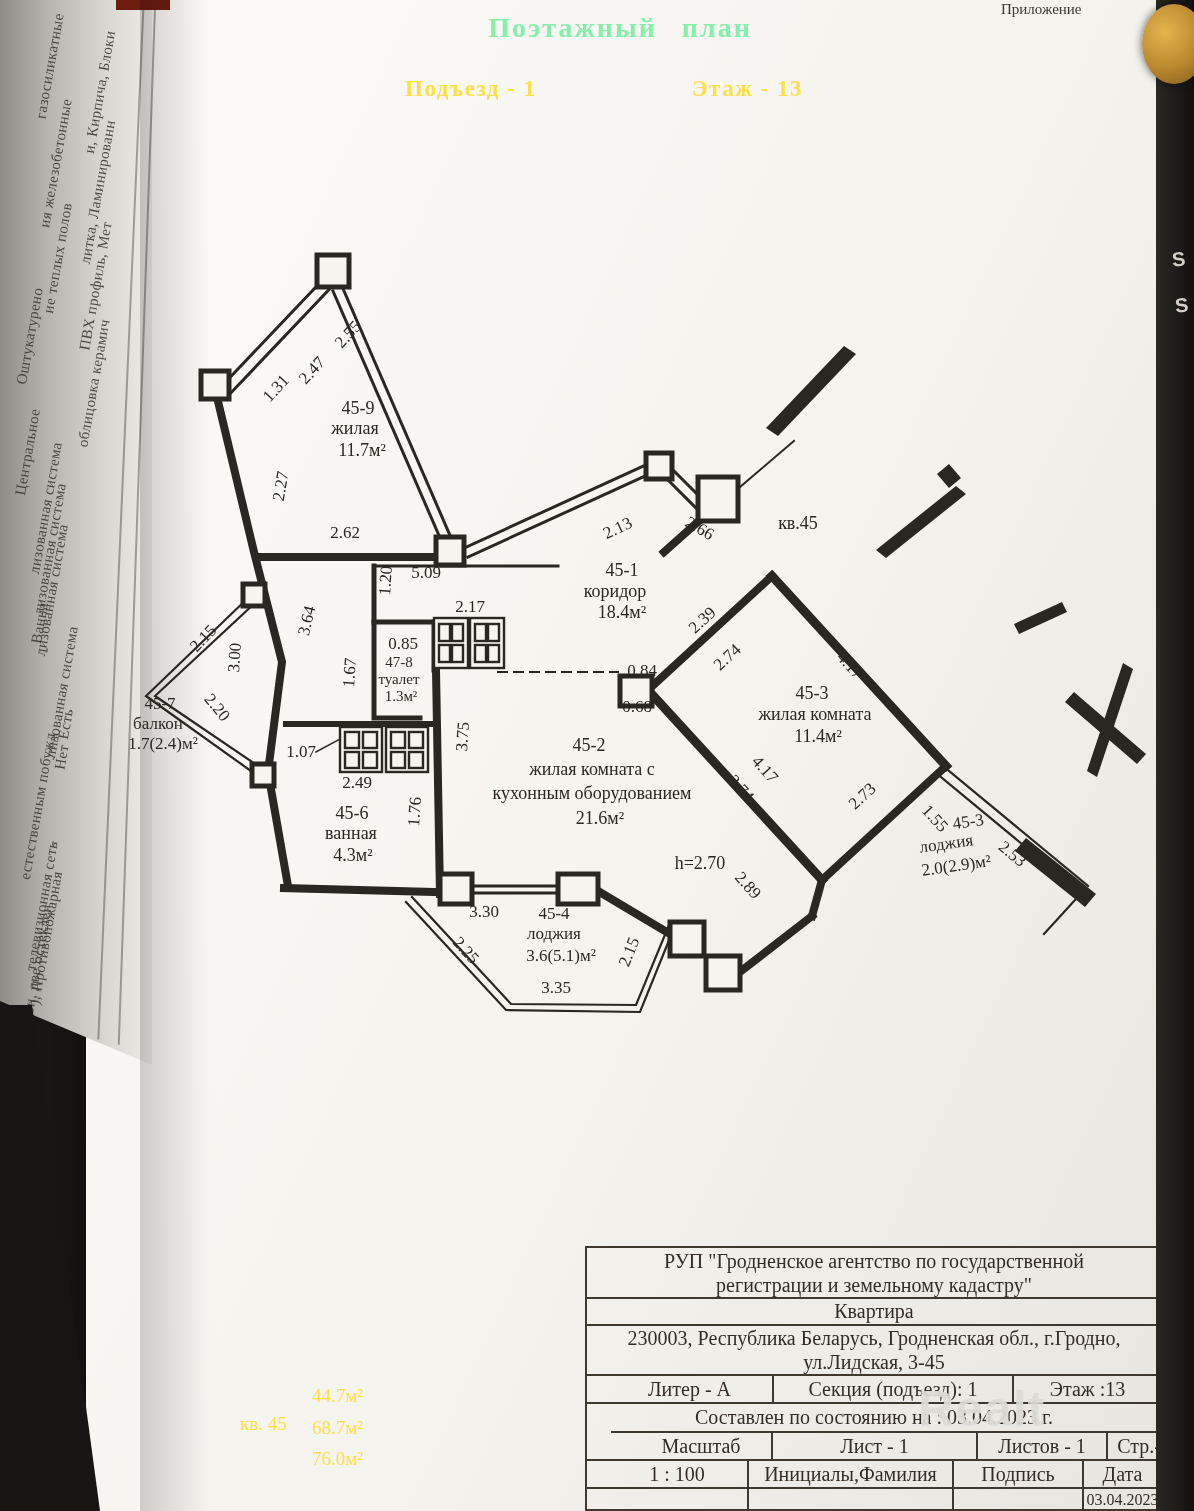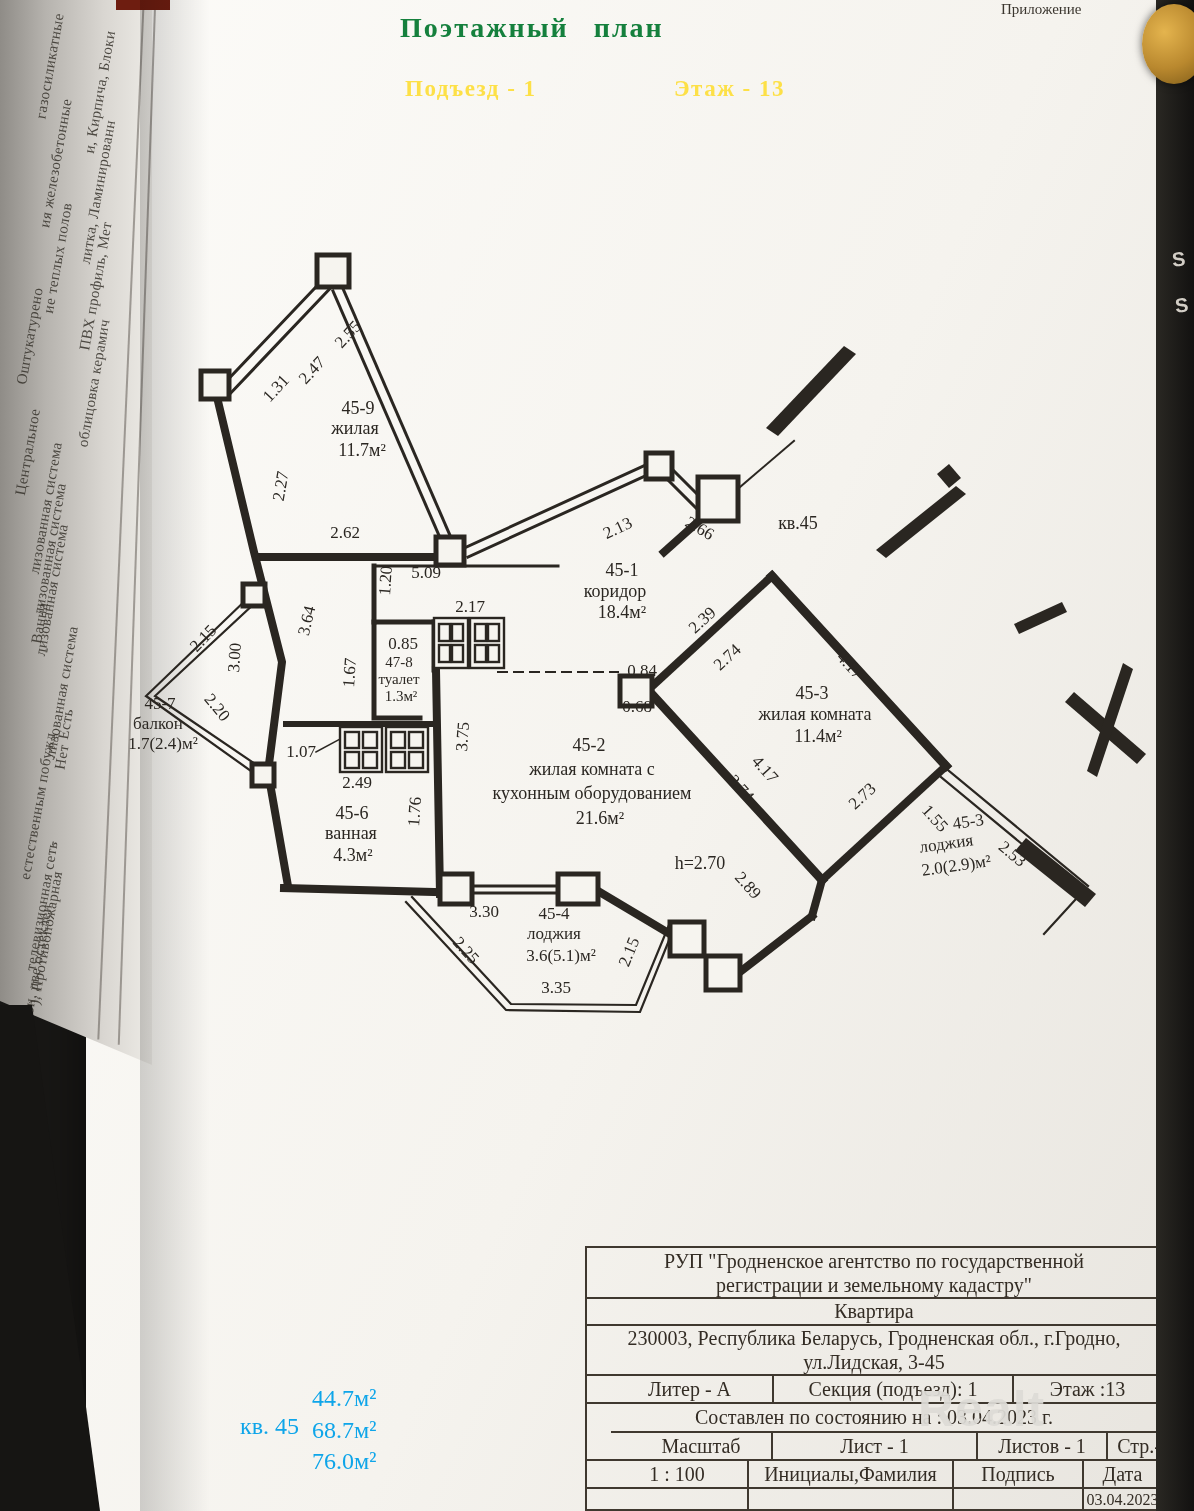--- a/index.html
+++ b/index.html
@@ -28,30 +28,30 @@
     position:absolute; left:140px; top:0; width:70px; height:1511px;
     background:linear-gradient(90deg,rgba(0,0,0,.17),rgba(0,0,0,0)); z-index:1; pointer-events:none;
   }
   .dark-bl {
     position:absolute; left:0; top:1005px; width:100px; height:506px;
     background:#161513; clip-path:polygon(0 0,32% 0,100% 100%,0 100%); z-index:2;
   }
   .red-frag { position:absolute; left:116px; top:0; width:54px; height:10px; background:#6e1d10; z-index:1; }
   .corner-note { position:absolute; left:1001px; top:1px; font-size:15px; color:#3b362f; z-index:3; }
   .title {
-    position:absolute; left:400px; top:12px; width:440px; 
-    font-size:28px; font-weight:bold; color:#15803d; word-spacing:16px; letter-spacing:2px; z-index:3;
+    position:absolute; left:400px; top:12px; width:440px; text-align:center;
+    font-size:28px; font-weight:bold; color:#86efac; word-spacing:16px; letter-spacing:2px; z-index:3;
   }
   .subtitle { position:absolute; top:76px; font-size:23px; font-weight:bold; color:#fde047; letter-spacing:1.5px; z-index:3; }
   svg.plan { position:absolute; left:0; top:0; z-index:2; }
   .dim { font-size:17px; fill:#2b2722; }
   .room { font-size:18px; fill:#2b2722; }
   .room-m { font-size:17px; fill:#2b2722; }
   .room-s { font-size:15px; fill:#2b2722; }
-  .sum { position:absolute; font-size:24px; color:#0ea5e9; z-index:3; }
+  .sum { position:absolute; font-size:19px; color:#fde047; z-index:3; }
   .tb {
     position:absolute; left:585px; top:1246px; width:578px; height:265px;
     border:2.5px solid #3f382f; color:#332c24; font-size:20px; z-index:3;
   }
   .tb .row { border-top:2px solid #3f382f; overflow:hidden; }
   .tb .row:first-child { border-top:none; }
   .tb .center { display:flex; align-items:center; justify-content:center; text-align:center; }
   .tb .two { display:flex; flex-direction:column; align-items:center; justify-content:center; line-height:24px; text-align:center; }
   .tb .cells { display:flex; }
   .tb .c { border-left:2px solid #3f382f; display:flex; align-items:center; justify-content:center; flex:0 0 auto; }
@@ -105,21 +105,21 @@
   <span class="fragment" style="left:42px;top:906px;">телевизионная сеть</span>
   <span class="fragment" style="left:46px;top:938px;">), Противопожарная</span>
   <span class="fragment" style="left:36px;top:970px;">алкон, две остеклен</span>
 
   <div class="crease"></div>
   <div class="dark-bl"></div>
 
   <div class="corner-note">Приложение</div>
   <div class="title">Поэтажный план</div>
   <div class="subtitle" style="left:405px;">Подъезд - 1</div>
-  <div class="subtitle" style="left:674px;">Этаж - 13</div>
+  <div class="subtitle" style="left:692px;">Этаж - 13</div>
 
   <svg class="plan" width="1194" height="1120" viewBox="0 0 1194 1120">
     <g stroke="#2a2621" fill="none" stroke-linecap="square">
 
       <line x1="219" y1="389" x2="331" y2="271" stroke-width="3"></line>
       <line x1="227" y1="397" x2="339" y2="279" stroke-width="3"></line>
       <line x1="341" y1="284" x2="452" y2="540" stroke-width="3"></line>
       <line x1="333" y1="291" x2="444" y2="547" stroke-width="3"></line>
       <line x1="262" y1="557" x2="438" y2="557" stroke-width="8"></line>
       <polyline points="216,393 254,552 282,662 268,772 288,886" stroke-width="8"></polyline>

